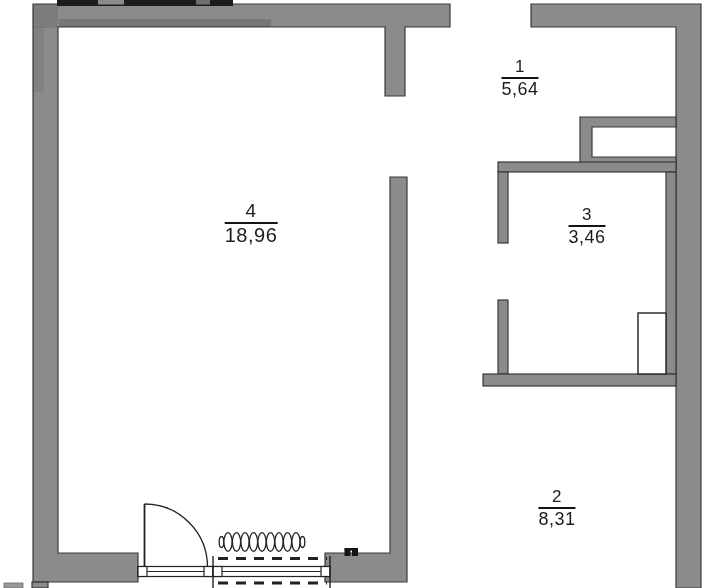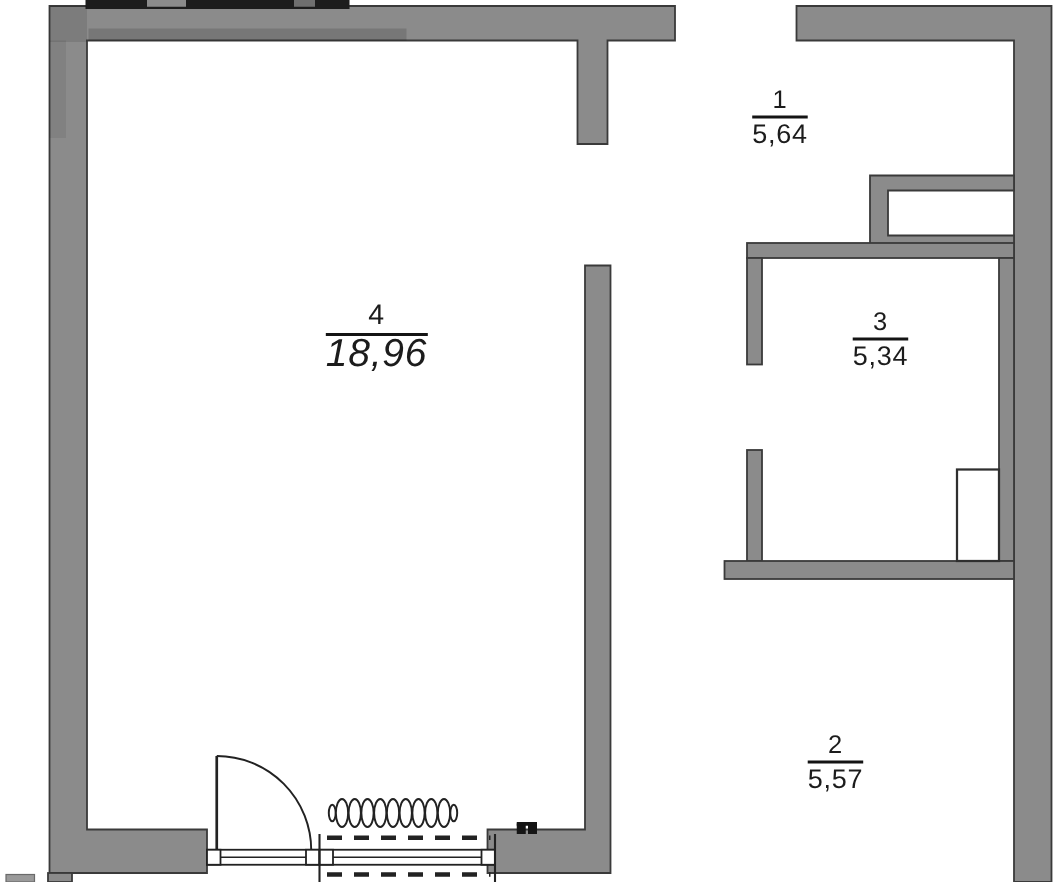--- a/index.html
+++ b/index.html
@@ -24,21 +24,21 @@
     align-items:center;
     transform:translateX(-50%);
     color:var(--ink);
     text-align:center;
     white-space:nowrap;
   }
   .room-number{font-size:17px;line-height:18px;letter-spacing:.5px;}
   .fraction-line{width:100%;height:0;border-top:2px solid #141414;margin:1px 0 1px 0;}
   .room-area{font-size:18px;line-height:19px;letter-spacing:.5px;}
   .room-label.big .room-number{font-size:19px;line-height:20px;}
-  .room-label.big .room-area{font-size:26px;line-height:21px;font-style:italic;}
+  .room-label.big .room-area{font-size:20px;line-height:21px;}
 </style>
 </head>
 <body>
 
 <div id="stage">
 
   <svg id="plan-svg" width="706" height="588" viewBox="0 0 706 588">
 
     <g fill="var(--wall)" stroke="var(--outline)" stroke-width="1.2">
 
@@ -125,22 +125,22 @@
 
   <div class="room-label" style="left:520px;top:58px;">
     <div class="room-number">1</div>
     <div class="fraction-line"></div>
     <div class="room-area">5,64</div>
   </div>
 
   <div class="room-label" style="left:587px;top:206px;">
     <div class="room-number">3</div>
     <div class="fraction-line"></div>
-    <div class="room-area">5,34</div>
+    <div class="room-area">3,46</div>
   </div>
 
   <div class="room-label" style="left:557px;top:488px;">
     <div class="room-number">2</div>
     <div class="fraction-line"></div>
-    <div class="room-area">5,57</div>
+    <div class="room-area">8,31</div>
   </div>
 
 </div>
 
 </body></html>

